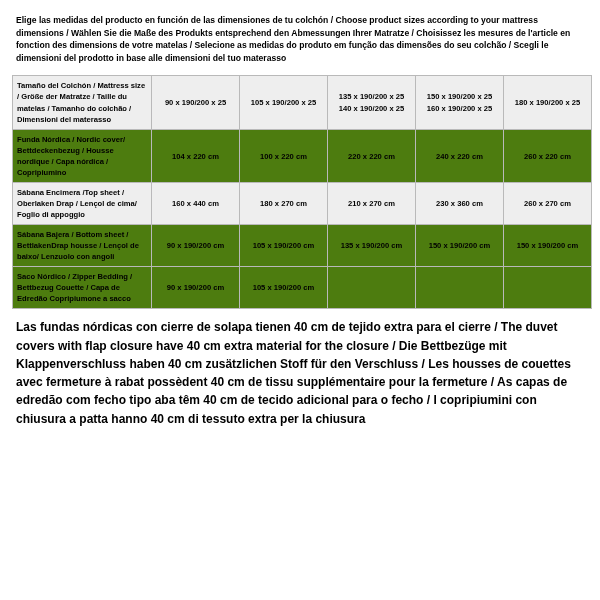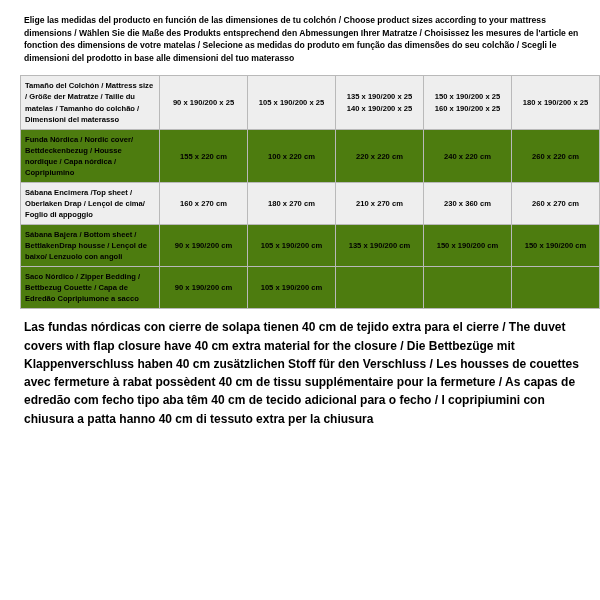--- a/index.html
+++ b/index.html
@@ -11,21 +11,21 @@
     height: 600px;
     background: #ffffff;
     font-family: "Liberation Sans", sans-serif;
     color: #000000;
     overflow: hidden;
   }
   .page {
     width: 600px;
     height: 600px;
     box-sizing: border-box;
-    padding: 14px 10px 8px 20px;
+    padding: 14px 10px 8px 12px;
     display: flex;
     flex-direction: column;
   }
   .intro {
     font-size: 8.6px;
     font-weight: bold;
     line-height: 1.48;
     padding: 0 4px 10px 4px;
     text-align: left;
     color: #000;
@@ -86,30 +86,30 @@
         <td class="cell" style="white-space:pre-line">105 x 190/200 x 25</td>
         <td class="cell" style="white-space:pre-line">135 x 190/200 x 25
 140 x 190/200 x 25</td>
         <td class="cell" style="white-space:pre-line">150 x 190/200 x 25
 160 x 190/200 x 25</td>
         <td class="cell" style="white-space:pre-line">180 x 190/200 x 25</td>
       </tr>
 
       <tr class="plain">
         <td class="rowhead">Funda Nórdica /  Nordic cover/ Bettdeckenbezug / Housse nordique / Capa nórdica / Copripiumino</td>
-        <td class="cell">155 x 220 cm</td>
+        <td class="cell">104 x 220 cm</td>
         <td class="cell">100 x 220 cm</td>
         <td class="cell">220 x 220 cm</td>
         <td class="cell">240 x 220 cm</td>
         <td class="cell">260 x 220 cm</td>
       </tr>
 
       <tr class="shade">
         <td class="rowhead">Sábana Encimera /Top sheet / Oberlaken Drap / Lençol de cima/ Foglio di appoggio</td>
-        <td class="cell">160 x 270 cm</td>
+        <td class="cell">160 x 440 cm</td>
         <td class="cell">180 x 270 cm</td>
         <td class="cell">210 x 270 cm</td>
         <td class="cell">230 x 360 cm</td>
         <td class="cell">260 x 270 cm</td>
       </tr>
 
       <tr class="plain">
         <td class="rowhead">Sábana Bajera / Bottom sheet / BettlakenDrap housse / Lençol de baixo/ Lenzuolo con angoli</td>
         <td class="cell">90 x 190/200 cm</td>
         <td class="cell">105 x 190/200 cm</td>

